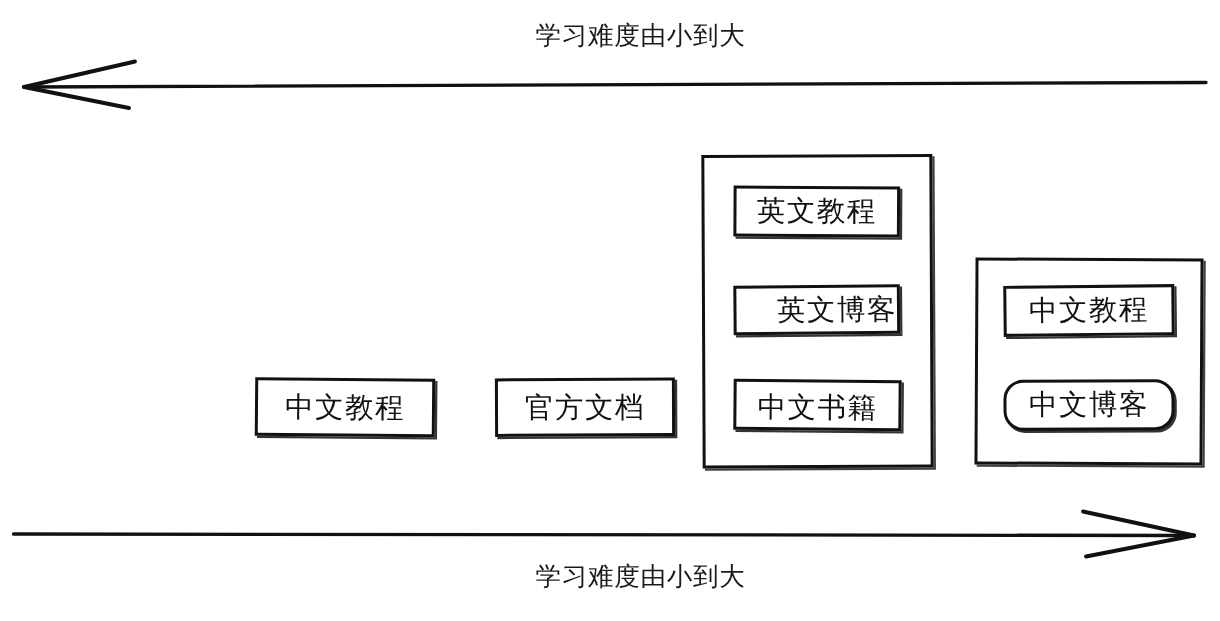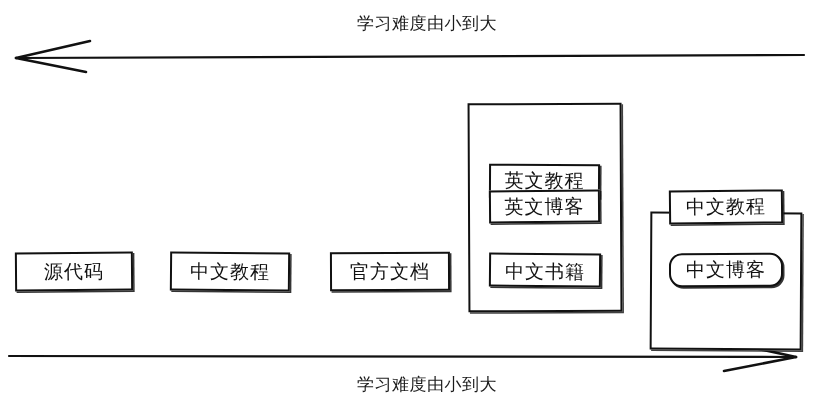--- a/index.html
+++ b/index.html
@@ -60,24 +60,24 @@
     box-shadow: 1.5px 1.5px 0 rgba(17,17,17,0.85);
   }
   .group-box {
     position: absolute;
     box-sizing: border-box;
     background: #ffffff;
     border: 2px solid #111111;
     box-shadow: 1.5px 1.5px 0 rgba(17,17,17,0.8);
   }
   
-  .skew-a { transform: rotate(-0.45deg); }
+  .skew-a { transform: rotate(-0.45deg); justify-content: flex-end; }
   .skew-b { transform: rotate(0.5deg); }
   .skew-c { transform: rotate(-0.25deg); }
-  .skew-d { transform: rotate(0.3deg); margin-top: 40px; }
+  .skew-d { transform: rotate(0.3deg); }
   .skew-e { transform: rotate(-0.6deg); }
 </style>
 </head>
 <body>
 
 <div id="canvas">
 
   <div class="axis-label" id="top-axis-label">学习难度由小到大</div>
 
   <svg class="arrow-svg" viewBox="0 0 813 414">
@@ -88,23 +88,20 @@
       <path d="M16,58 L86,72" stroke="#111111" stroke-width="2.6" fill="none" stroke-linecap="round"></path>
     </g>
 
     <g>
       <path d="M9,356 L796,357" stroke="#111111" stroke-width="2.2" fill="none" stroke-linecap="round"></path>
       <path d="M796,357 L722,341" stroke="#111111" stroke-width="2.6" fill="none" stroke-linecap="round"></path>
       <path d="M796,357 L724,371" stroke="#111111" stroke-width="2.6" fill="none" stroke-linecap="round"></path>
     </g>
   </svg>
 
-  <div class="node skew-a" style="left:15px; top:252px; width:118px; height:39px;">
-    <span>源代码</span>
-  </div>
 
   <div class="node skew-b" style="left:170px; top:252px; width:120px; height:39px;">
     <span>中文教程</span>
   </div>
 
   <div class="node skew-c" style="left:330px; top:252px; width:120px; height:39px;">
     <span>官方文档</span>
   </div>
 
   <div class="group-box skew-c" style="left:468px; top:103px; width:154px; height:209px;"></div>

